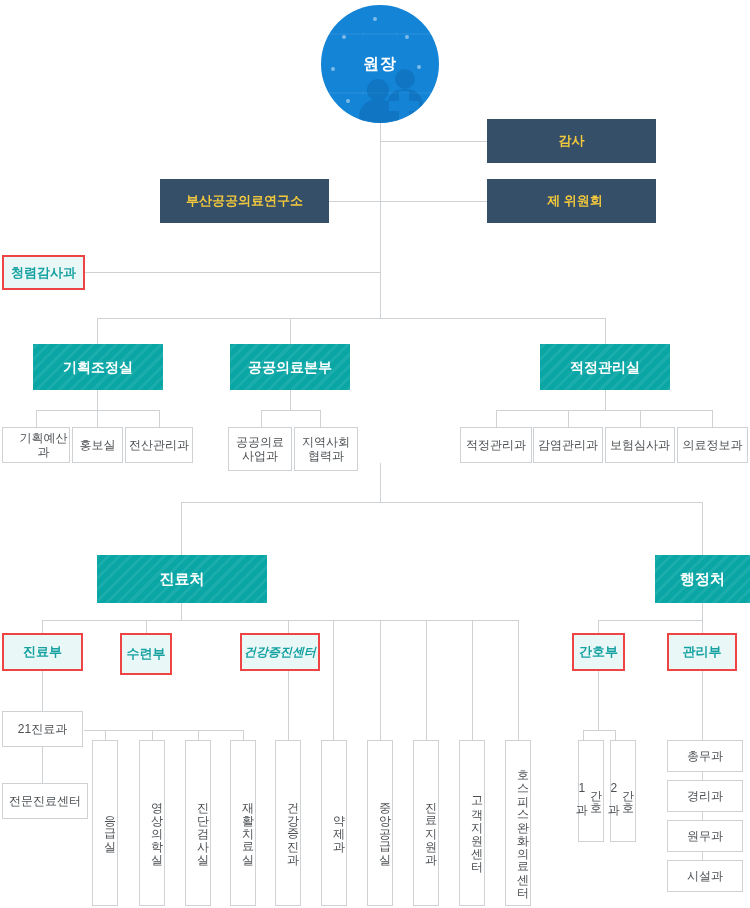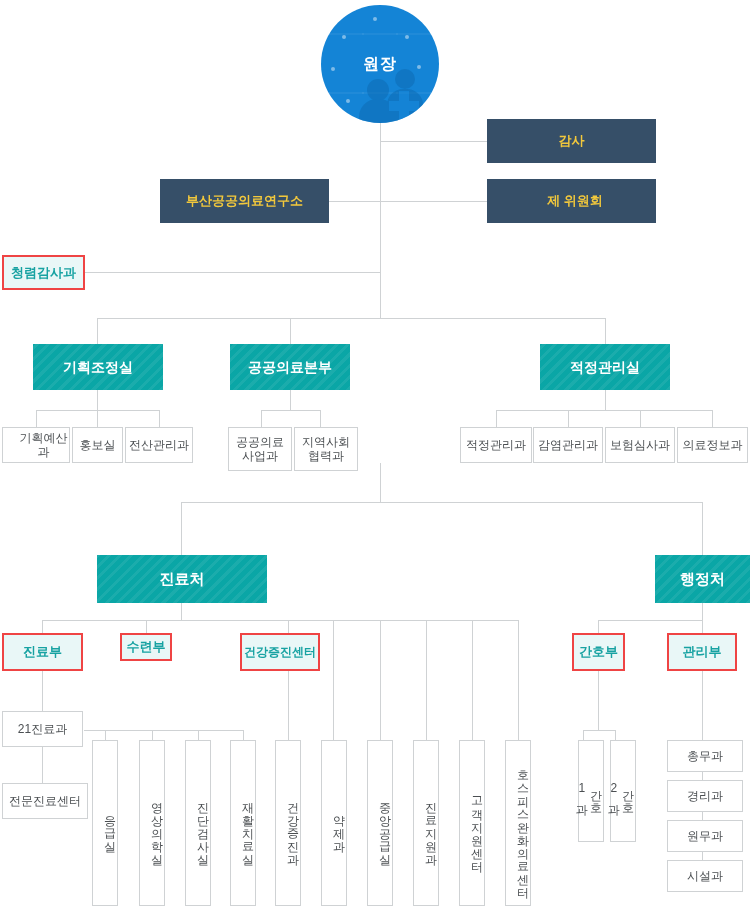--- a/index.html
+++ b/index.html
@@ -260,25 +260,25 @@
   </div>
   <div class="ln v" style="left:42px;top:671px;height:40px;"></div>
   <div class="box plain" style="left:2px;top:711px;width:81px;height:36px;">
     <span>21진료과</span>
   </div>
   <div class="ln v" style="left:42px;top:747px;height:36px;"></div>
   <div class="box plain" style="left:2px;top:783px;width:86px;height:36px;">
     <span>전문진료센터</span>
   </div>
 
-  <div class="box lteal" style="left:120px;top:633px;width:52px;height:28px;">
+  <div class="box lteal" style="left:120px;top:633px;width:52px;height:42px;">
     <span>수련부</span>
   </div>
 
-  <div class="box lteal" style="left:240px;top:633px;width:80px;height:38px;font-size:12px;">
+  <div class="box lteal" style="left:240px;top:633px;width:80px;height:38px;font-size:12px;font-style:italic;">
     <span>건강증진센터</span>
   </div>
   <div class="ln v" style="left:288px;top:671px;height:69px;"></div>
 
   <div class="ln h" style="left:84px;top:730px;width:160px;"></div>
   <div class="ln v" style="left:105px;top:730px;height:10px;"></div>
   <div class="ln v" style="left:152px;top:730px;height:10px;"></div>
   <div class="ln v" style="left:198px;top:730px;height:10px;"></div>
   <div class="ln v" style="left:243px;top:730px;height:10px;"></div>
 

